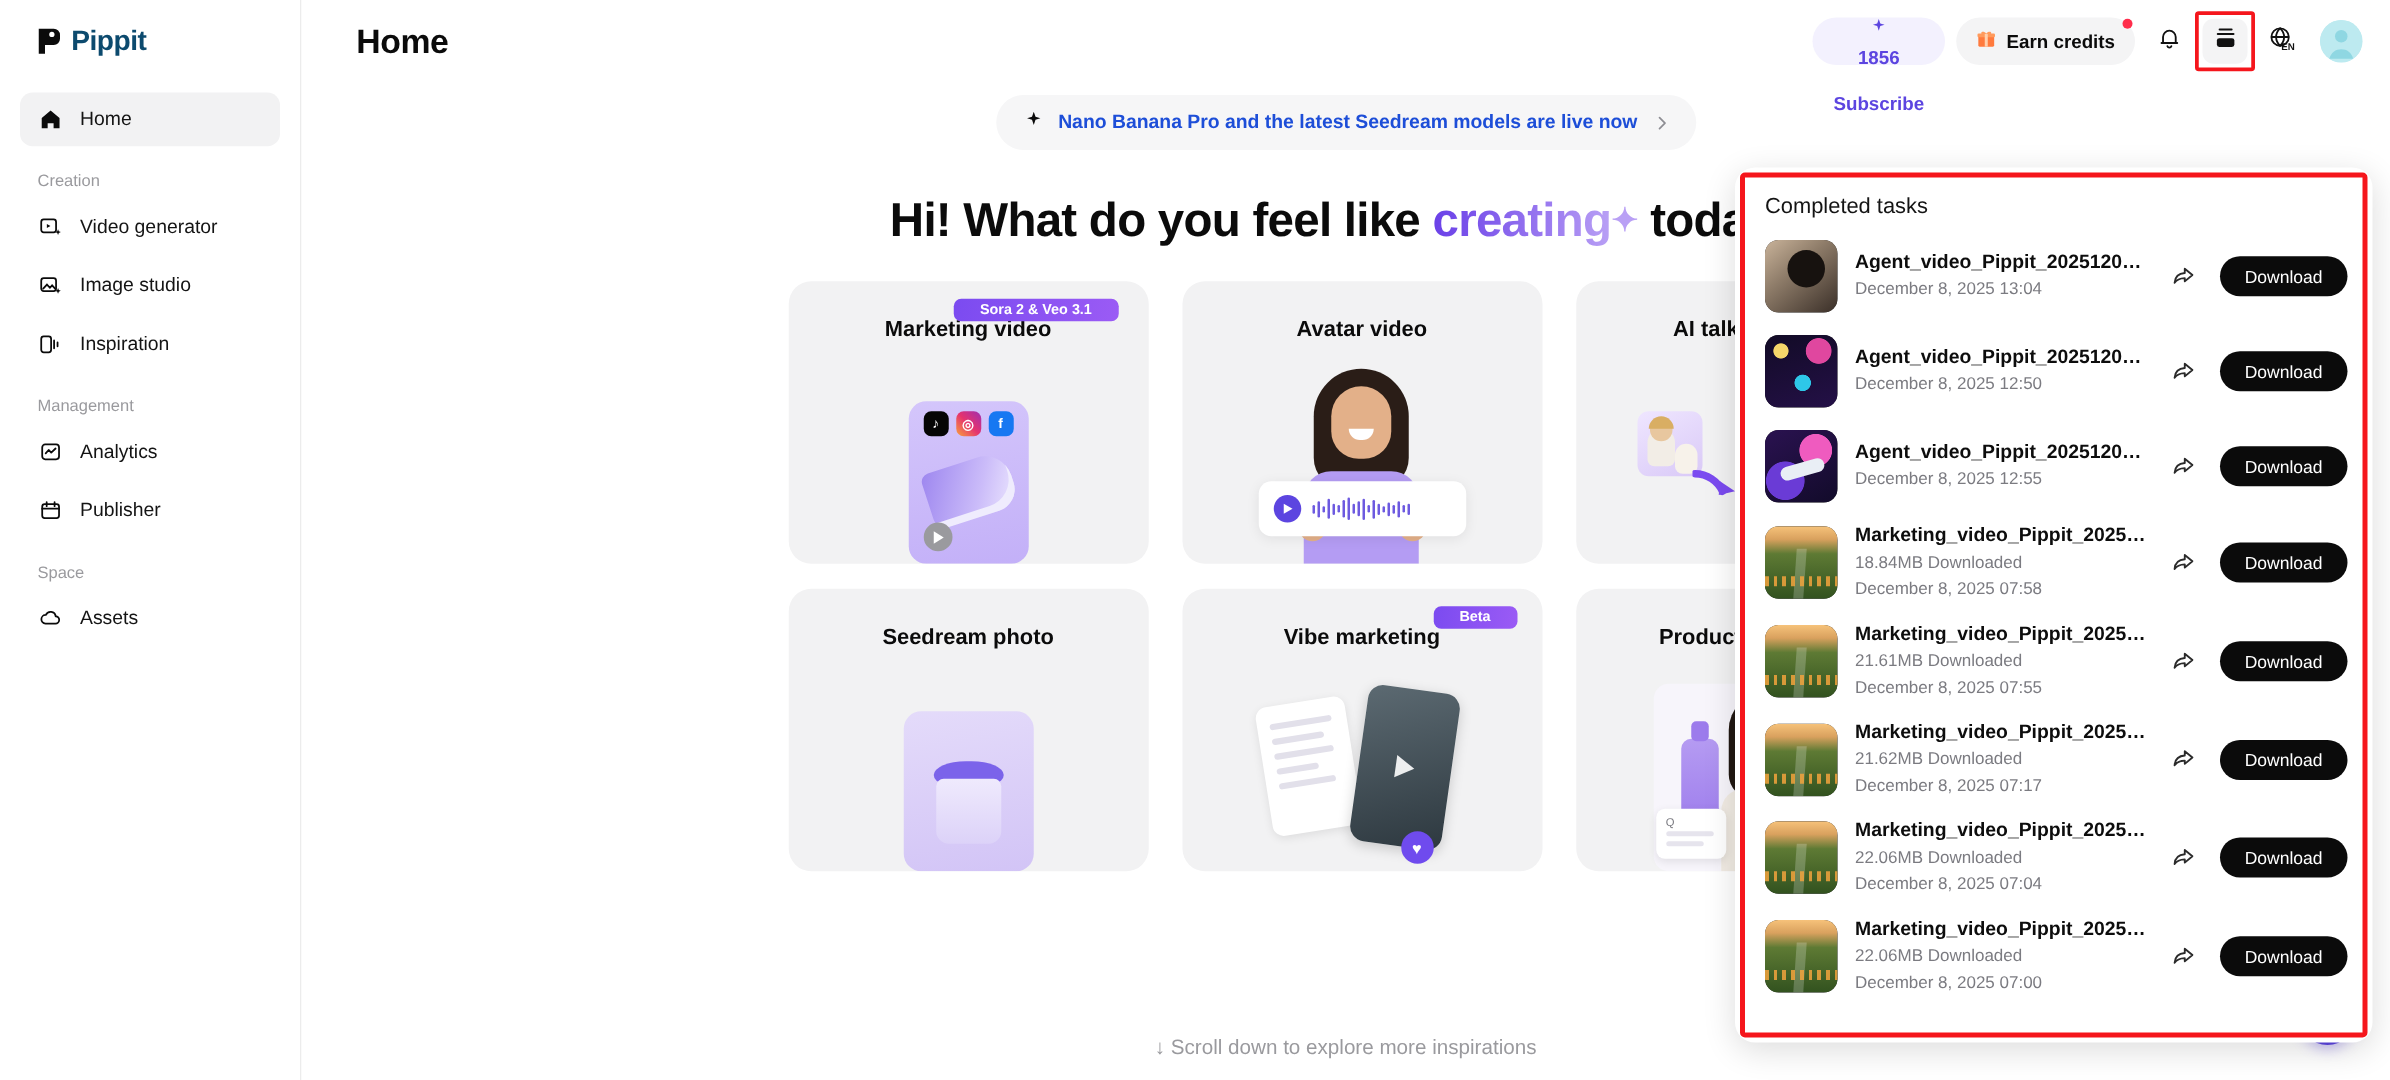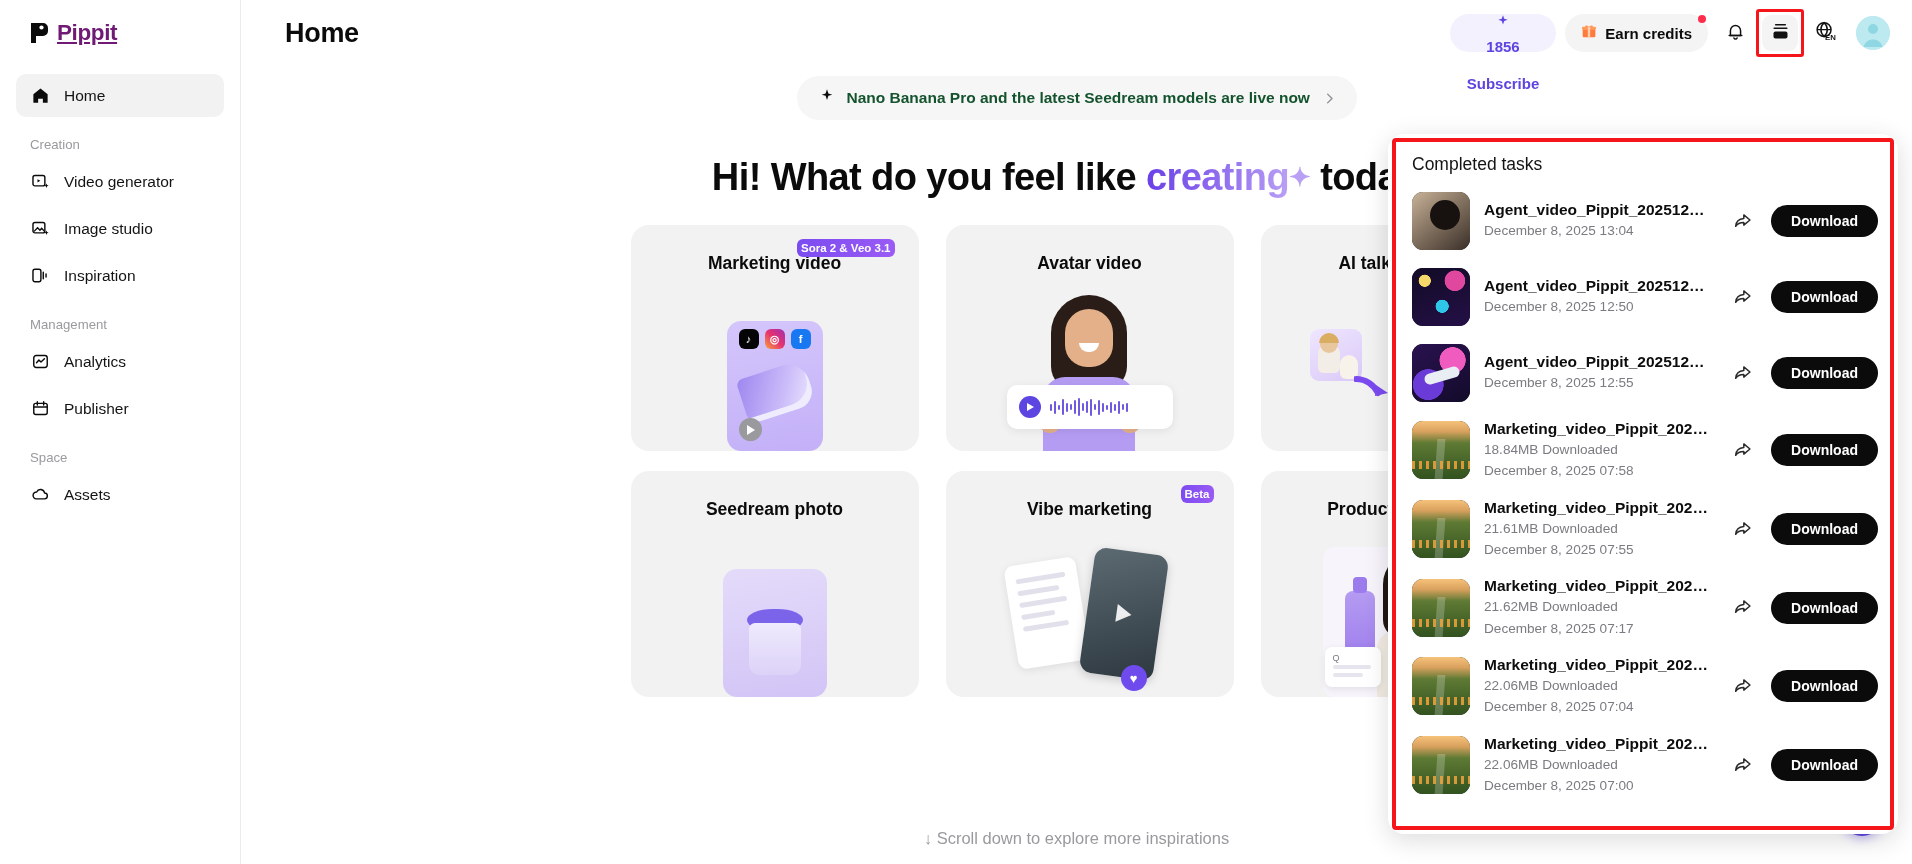--- a/index.html
+++ b/index.html
@@ -15,21 +15,21 @@
   .sidebar {
     width: 241px; height: 864px; flex: 0 0 241px;
     background: #ffffff;
     border-right: 1px solid #ececec;
     padding: 0 16px;
     position: relative;
     z-index: 3;
   }
   .brand { display: flex; align-items: center; gap: 7px; height: 66px; padding-left: 13px; }
   .brand-mark { width: 21px; height: 24px; display:block; }
-  .brand-name { font-size: 22.5px; font-weight: 700; letter-spacing: -0.4px; color: #701a75; text-decoration: underline; }
+  .brand-name { font-size: 22.5px; font-weight: 700; letter-spacing: -0.4px; color: #0c4a6e; }
 
   .nav-item {
     display: flex; align-items: center; gap: 13px;
     height: 43px; padding: 0 14px; margin: 0 0 4px 0;
     border-radius: 10px; cursor: pointer;
     font-size: 15.5px; color: #141414;
   }
   .nav-item.active { background: #f2f2f3; font-weight: 500; }
   .nav-ico { width: 21px; height: 21px; flex: 0 0 21px; display:flex; align-items:center; justify-content:center; }
   .nav-ico svg { display:block; }
@@ -84,21 +84,21 @@
   }
 
   
   .content { position: relative; height: 798px; padding-top: 10px; }
   .banner-row { display:flex; justify-content:center; }
   .banner {
     display:flex; align-items:center; gap:12px;
     height: 44px; padding: 0 20px 0 22px; border-radius: 22px;
     background: #f6f6f7; cursor: pointer; max-width: 560px;
   }
-  .banner-text { font-size: 15.5px; font-weight: 700; color: #14532d; white-space: nowrap; }
+  .banner-text { font-size: 15.5px; font-weight: 700; color: #1d4ed8; white-space: nowrap; }
   .banner-chev { color:#8d8d93; display:flex; }
 
   .headline {
     text-align:center; margin-top: 36px;
     font-size: 38px; font-weight: 700; color: #0b0b0b; letter-spacing: -0.6px;
     white-space: nowrap;
   }
   .headline .grad {
     background: linear-gradient(90deg,#6a40e8 0%, #9b7bf0 65%, #b9a0f5 100%);
     -webkit-background-clip: text; background-clip: text; color: transparent; margin-top: 16px;
@@ -116,21 +116,21 @@
     position: relative; height: 226px; border-radius: 18px;
     background: #f2f2f3; overflow: hidden; cursor: pointer;
   }
   .card-title {
     text-align: center; margin-top: 28px;
     font-size: 17.5px; font-weight: 700; color: #0b0b0b;
   }
   .badge {
     position: absolute; top: 14px; right: 24px;
     font-size: 11.5px; font-weight: 700; color: #fff;
-    padding: 3px 4px; border-radius: 6px;
+    padding: 3px 21px; border-radius: 6px;
     background: linear-gradient(100deg,#7b4bf0,#9b5bf5);
     white-space: nowrap;
   }
   .badge.beta { right: 20px; }
   .card-art { position: absolute; left:0; right:0; bottom:0; top:64px; display:flex; align-items:flex-end; justify-content:center; }
 
   
   .art-phone {
     width: 96px; height: 130px; border-radius: 14px;
     background: linear-gradient(170deg,#d4c6fb,#c3b0f8);
@@ -246,21 +246,21 @@
   }
   .task-meta { flex: 1 1 auto; min-width: 0; }
   .task-name {
     font-size: 15.5px; font-weight: 700; color: #0d0d0d;
     white-space: nowrap; overflow: hidden; text-overflow: ellipsis;
   }
   .task-sub { font-size: 13.6px; color: #7b7b81; margin-top: 3px; line-height: 1.35; }
   .share-btn { width: 30px; height: 30px; flex:0 0 30px; display:flex;align-items:center;justify-content:center;cursor:pointer;color:#2b2b2b;}
   .dl-btn {
     flex: 0 0 auto; background:#0b0b0b; color:#fff;
-    font-size: 14px; font-weight: 700;
+    font-size: 14px; font-weight: 400;
     padding: 8px 20px; border-radius: 18px; border:0; cursor:pointer;
     font-family:"Liberation Sans", sans-serif;
   }
 
   
   .th-portrait{position:absolute;inset:0;background:linear-gradient(140deg,#c9b39a 0%,#8e7c69 40%,#3a2f28 100%);}
   .th-portrait::after{content:"";position:absolute;left:18px;top:8px;width:30px;height:30px;border-radius:50%;background:#17120f;}
   .th-ufo{position:absolute;inset:0;background:radial-gradient(circle at 22% 22%,#f6d76a 0 9%,transparent 10%),radial-gradient(circle at 74% 22%,#e0479f 0 16%,transparent 17%),radial-gradient(circle at 52% 66%,#2ec7e8 0 13%,transparent 14%),linear-gradient(160deg,#120b26,#241047);}
   .th-ship{position:absolute;inset:0;background:radial-gradient(circle at 70% 28%,#ef5bbf 0 22%,transparent 23%),radial-gradient(circle at 28% 70%,#6a3bd6 0 26%,transparent 27%),linear-gradient(150deg,#2a1250,#120b2a);}
   .th-ship::after{content:"";position:absolute;left:12px;top:26px;width:36px;height:11px;background:#e9eef5;border-radius:8px;transform:rotate(-16deg);}

